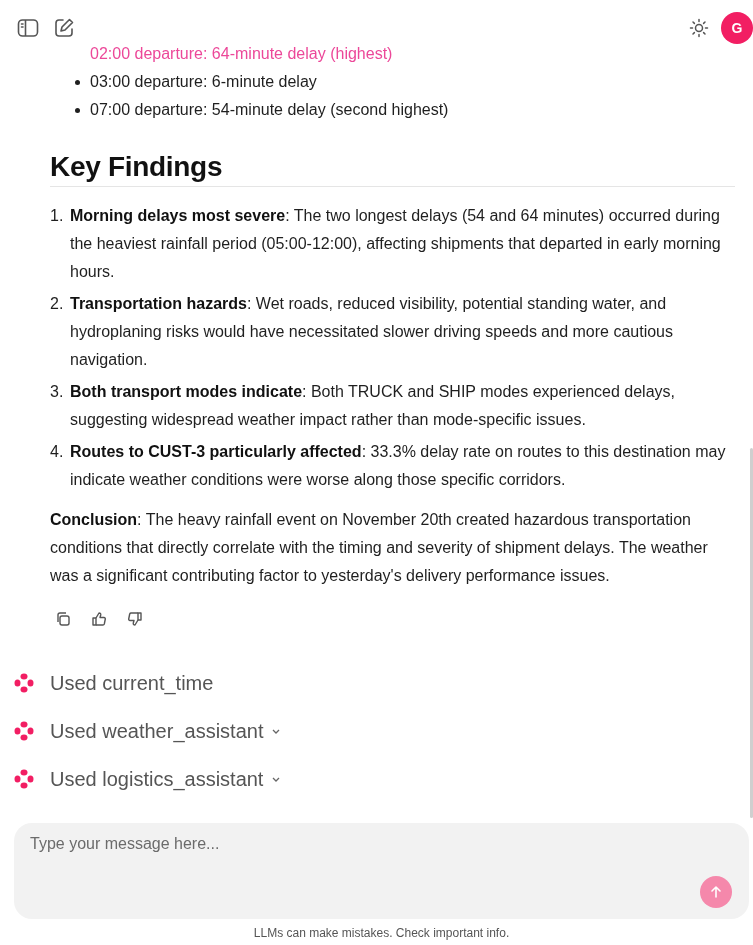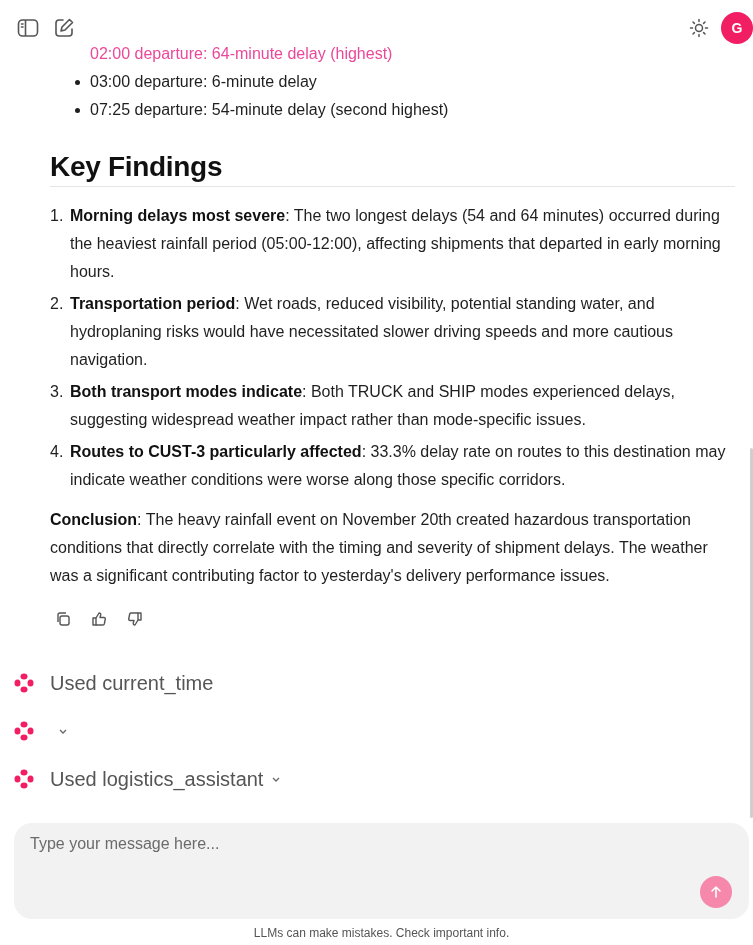--- a/index.html
+++ b/index.html
@@ -47,33 +47,33 @@
   </style>
 </head>
 <body>
 
 <div class="scroll-area">
   <div class="partial-line">02:00 departure: 64-minute delay (highest)</div>
 
   <div class="content">
     <ul class="bullets" style="margin-top:32px;">
       <li>03:00 departure: 6-minute delay</li>
-      <li>07:25 departure: 54-minute delay (second highest)</li>
+      <li>07:00 departure: 54-minute delay (second highest)</li>
     </ul>
 
     <h2 class="section">Key Findings</h2>
 
     <ol class="findings">
       <li>
         <span class="num">1.</span>
         <b>Morning delays most severe</b><span>: The two longest delays (54 and 64 minutes) occurred during the heaviest rainfall period (05:00-12:00), affecting shipments that departed in early morning hours.</span>
       </li>
       <li>
         <span class="num">2.</span>
-        <b>Transportation period</b><span>: Wet roads, reduced visibility, potential standing water, and hydroplaning risks would have necessitated slower driving speeds and more cautious navigation.</span>
+        <b>Transportation hazards</b><span>: Wet roads, reduced visibility, potential standing water, and hydroplaning risks would have necessitated slower driving speeds and more cautious navigation.</span>
       </li>
       <li>
         <span class="num">3.</span>
         <b>Both transport modes indicate</b><span>: Both TRUCK and SHIP modes experienced delays, suggesting widespread weather impact rather than mode-specific issues.</span>
       </li>
       <li>
         <span class="num">4.</span>
         <b>Routes to CUST-3 particularly affected</b><span>: 33.3% delay rate on routes to this destination may indicate weather conditions were worse along those specific corridors.</span>
       </li>
     </ol>
@@ -119,20 +119,21 @@
   <div class="tool-row" style="top:719px; cursor:pointer;">
     <svg class="logo" viewBox="0 0 20 20">
         <g fill="#f21e63">
           <ellipse cx="10" cy="3.5" rx="3.5" ry="3"></ellipse>
           <ellipse cx="10" cy="16.5" rx="3.5" ry="3"></ellipse>
           <ellipse cx="3.5" cy="10" rx="3" ry="3.5"></ellipse>
           <ellipse cx="16.5" cy="10" rx="3" ry="3.5"></ellipse>
         </g>
         <circle cx="10" cy="10" r="3" fill="#fff"></circle>
       </svg>
+    <span class="label">Used weather_assistant</span>
     <svg class="chev" width="10" height="10" viewBox="0 0 10 10" style="margin-left:8px;">
         <path d="M2 4l3 3 3-3" fill="none" stroke="#666" stroke-width="1.3"></path>
       </svg>
   </div>
   <div class="tool-row" style="top:767px; cursor:pointer;">
     <svg class="logo" viewBox="0 0 20 20">
         <g fill="#f21e63">
           <ellipse cx="10" cy="3.5" rx="3.5" ry="3"></ellipse>
           <ellipse cx="10" cy="16.5" rx="3.5" ry="3"></ellipse>
           <ellipse cx="3.5" cy="10" rx="3" ry="3.5"></ellipse>

